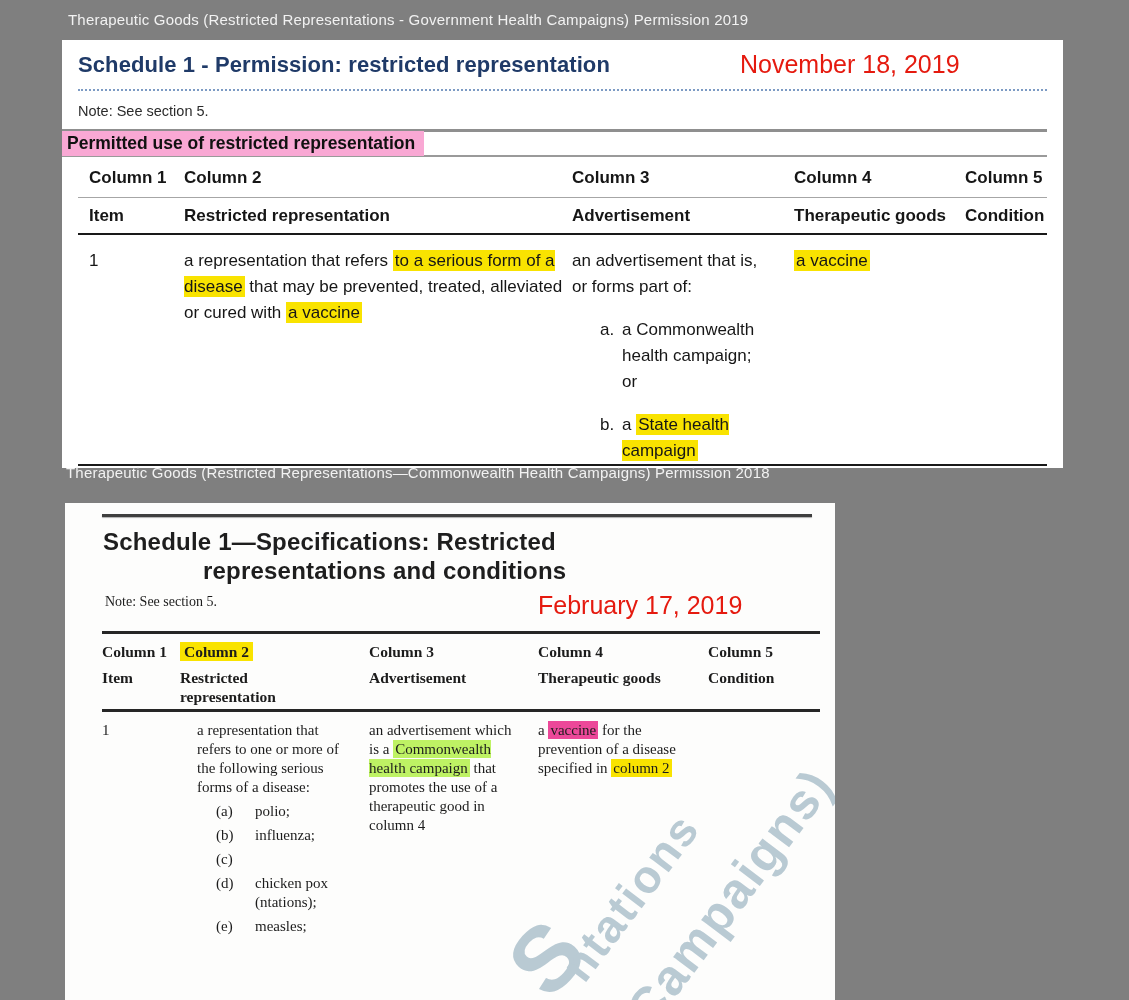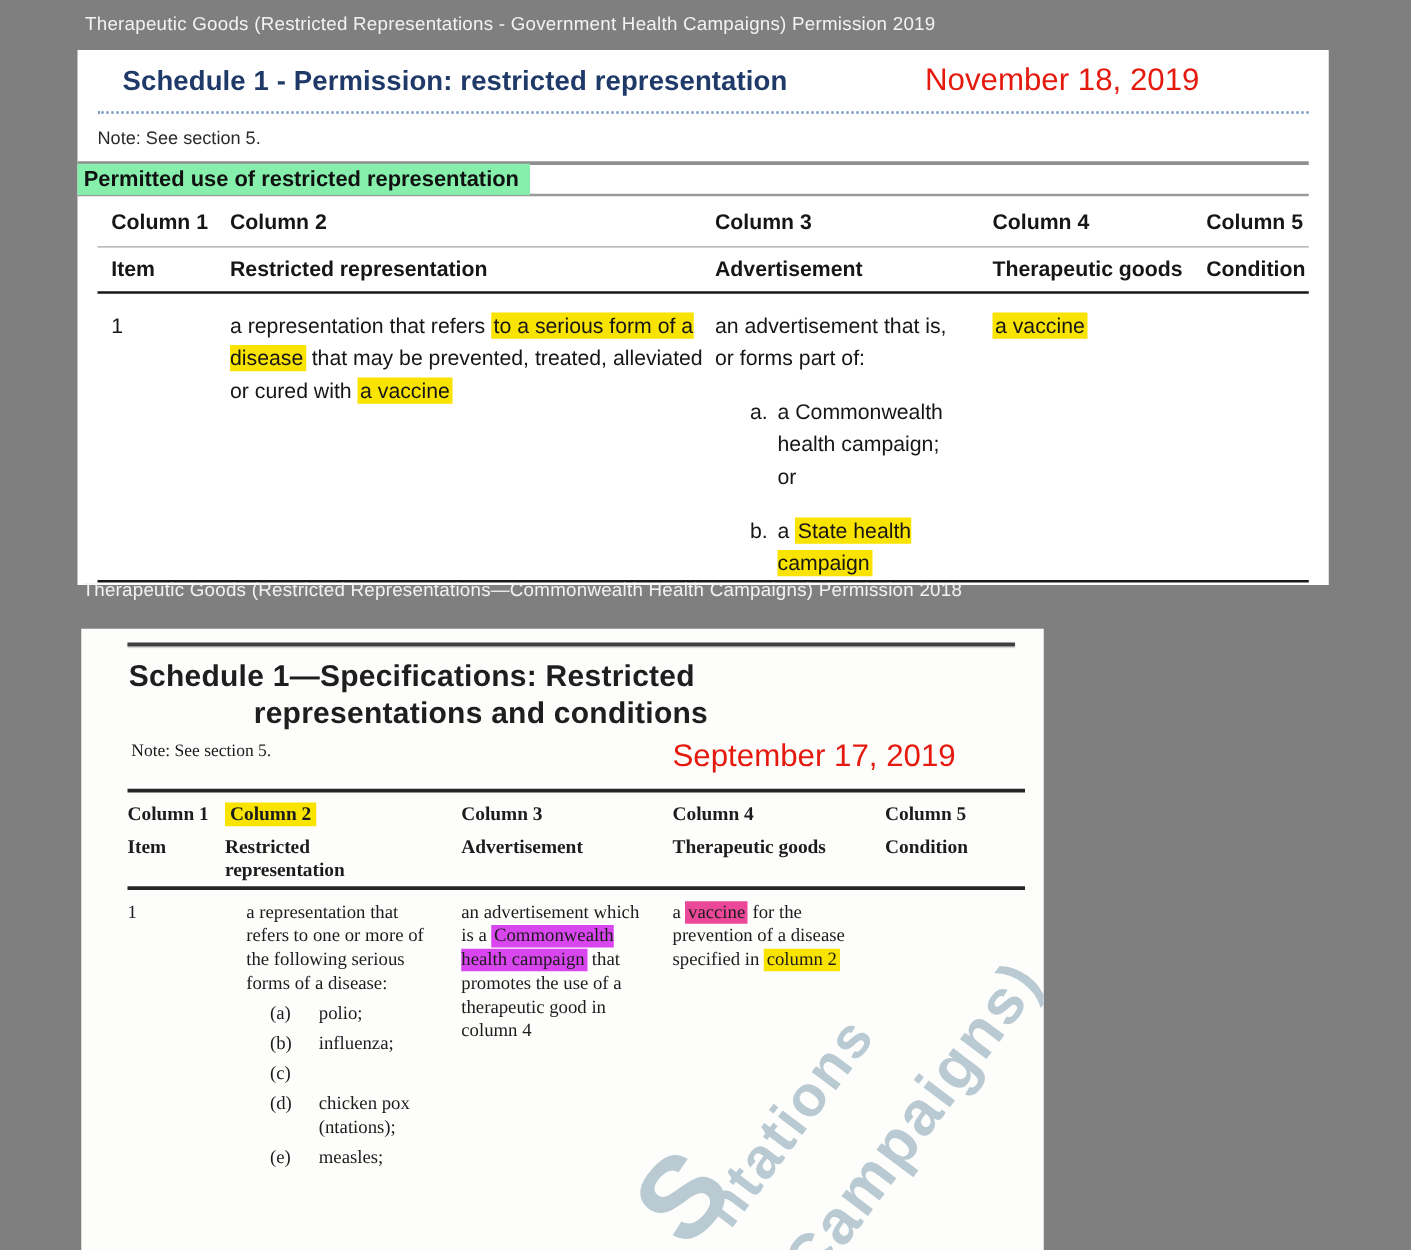--- a/index.html
+++ b/index.html
@@ -73,27 +73,27 @@
   .wm2{left:528px;top:434px;font-size:46px;transform:rotate(-53deg);}
   .wm3{left:596px;top:476px;font-size:50px;transform:rotate(-53deg);}
 </style>
 </head>
 <body style="background: rgb(127, 127, 127);">
 
 <div class="tbar t1">Therapeutic Goods (Restricted Representations - Government Health Campaigns) Permission 2019</div>
 
 <section class="panel p1">
   <div class="p1-headrow">
-    <h1 style="color: rgb(31, 58, 104); margin-left: 20px;">Schedule 1 - Permission: restricted representation</h1>
+    <h1 style="color: rgb(31, 58, 104);">Schedule 1 - Permission: restricted representation</h1>
     <div class="date d1" style="color: rgb(229, 26, 15);">November 18, 2019</div>
   </div>
   <div class="dotted"></div>
   <div class="note1">Note: See section 5.</div>
   <div class="rule rule-a"></div>
-  <div class="permitted"><span class="hl" style="background: #86efac;">Permitted use of restricted representation</span></div>
+  <div class="permitted"><span class="hl" style="background: #f9a8d4;">Permitted use of restricted representation</span></div>
   <div class="rule rule-b"></div>
 
   <div class="t1-grid t1-cols">
     <div class="c1">Column 1</div>
     <div class="c2">Column 2</div>
     <div class="c3">Column 3</div>
     <div class="c4">Column 4</div>
     <div class="c5">Column 5</div>
   </div>
   <div class="rule rule-c"></div>
@@ -125,21 +125,21 @@
   </div>
   <div class="rule rule-e"></div>
 </section>
 
 <div class="tbar t2">Therapeutic Goods (Restricted Representations—Commonwealth Health Campaigns) Permission 2018</div>
 
 <section class="panel p2">
   <div class="scan-rule"></div>
   <h2><span class="l1">Schedule 1—Specifications: Restricted</span><span class="l2">representations and conditions</span></h2>
   <div class="note2">Note: See section 5.</div>
-  <div class="date d2" style="color: rgb(229, 26, 15);">September 17, 2019</div>
+  <div class="date d2" style="color: rgb(229, 26, 15);">February 17, 2019</div>
 
   <div class="t2-rule"></div>
   <div class="t2-grid t2-cols">
     <div class="c1"><span>Column 1</span></div>
     <div class="c2"><span class="hl" style="background: rgb(249, 227, 0);">Column 2</span></div>
     <div class="c3"><span>Column 3</span></div>
     <div class="c4"><span>Column 4</span></div>
     <div class="c5"><span>Column 5</span></div>
   </div>
   <div class="t2-grid t2-heads">
@@ -168,21 +168,21 @@
       </div>
       <div class="dis">
         <span class="lb">(d)</span>
         <span class="tx">chicken pox (ntations);</span>
       </div>
       <div class="dis">
         <span class="lb">(e)</span>
         <span class="tx">measles;</span>
       </div>
     </div>
-    <div class="c3"><span>an advertisement which is a </span><span class="hl" style="background: #d946ef;">Commonwealth health campaign</span><span> that promotes the use of a therapeutic good in column 4</span></div>
+    <div class="c3"><span>an advertisement which is a </span><span class="hl" style="background: #bef264;">Commonwealth health campaign</span><span> that promotes the use of a therapeutic good in column 4</span></div>
     <div class="c4"><span>a </span><span class="hl" style="background: #ec4899;">vaccine</span><span> for the prevention of a disease specified in </span><span class="hl" style="background: rgb(249, 227, 0);">column 2</span></div>
     <div class="c5"></div>
   </div>
 
   <span class="wm wm1" style="color: rgb(185, 202, 211);">S</span>
   <span class="wm wm2" style="color: rgb(185, 202, 211);">ntations</span>
   <span class="wm wm3" style="color: rgb(185, 202, 211);">Campaigns)</span>
 </section>
 
 </body></html>

